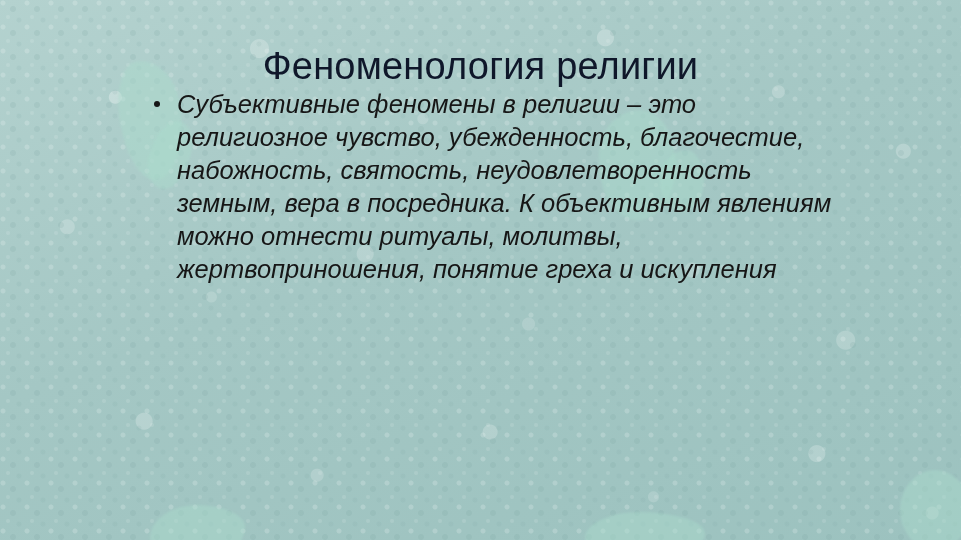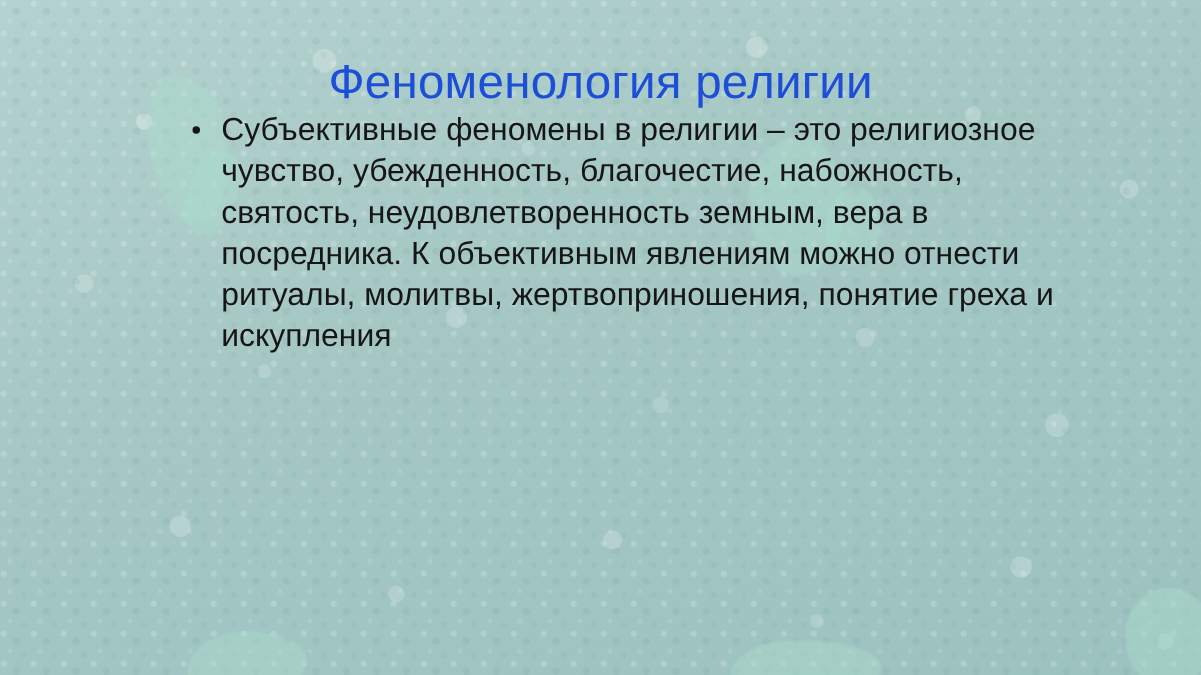--- a/index.html
+++ b/index.html
@@ -102,21 +102,21 @@
   }
 
   .slide-title {
     position: absolute;
     left: 0;
     top: 18px;
     width: 961px;
     text-align: center;
     font-size: 38px;
     line-height: 46px;
-    color: #1d4ed8;
+    color: #0f172a;
     font-family: "Liberation Sans", sans-serif;
     font-weight: 400;
     letter-spacing: 0.2px;
   }
 
   .body-list {
     position: absolute;
     left: 152px;
     top: 88px;
     width: 700px;
@@ -129,20 +129,21 @@
     position: relative;
     padding-left: 25px;
     margin-bottom: 12px;
     font-size: 25.5px;
     line-height: 33px;
     color: #161616;
     font-family: "Liberation Sans", sans-serif;
   }
   .bullet-item:last-child {
     margin-bottom: 18px;
+    font-style: italic;
   }
   .bullet-dot {
     position: absolute;
     left: 2px;
     top: 13px;
     width: 6px;
     height: 6px;
     border-radius: 50%;
     background: #161616;
   }

